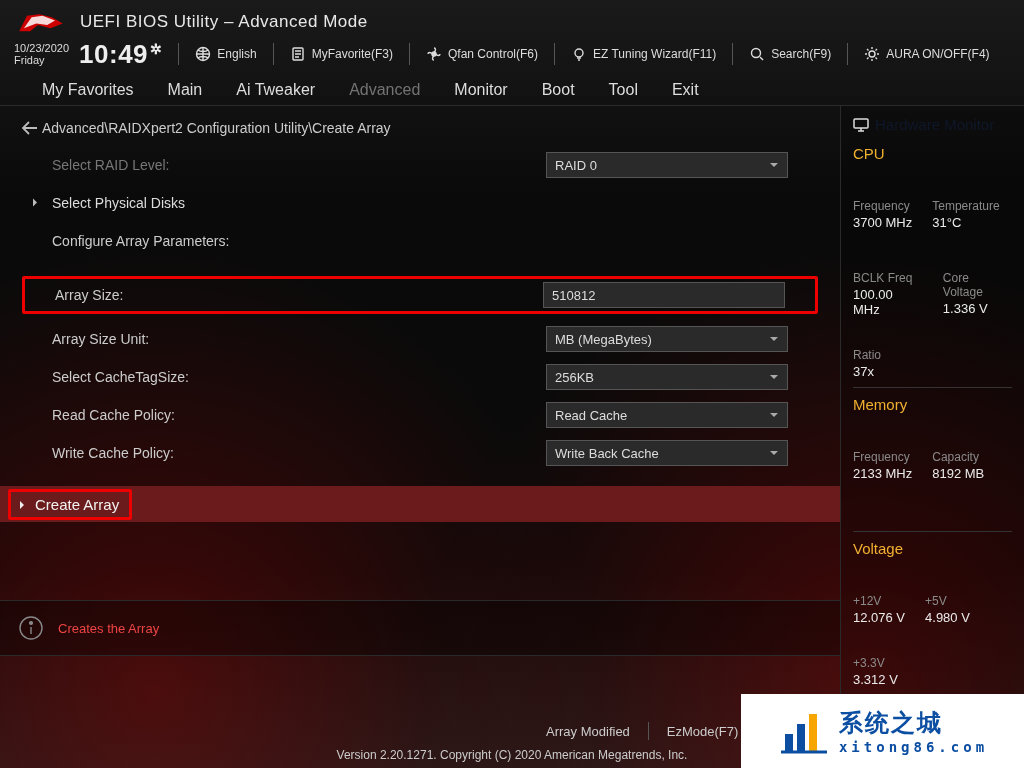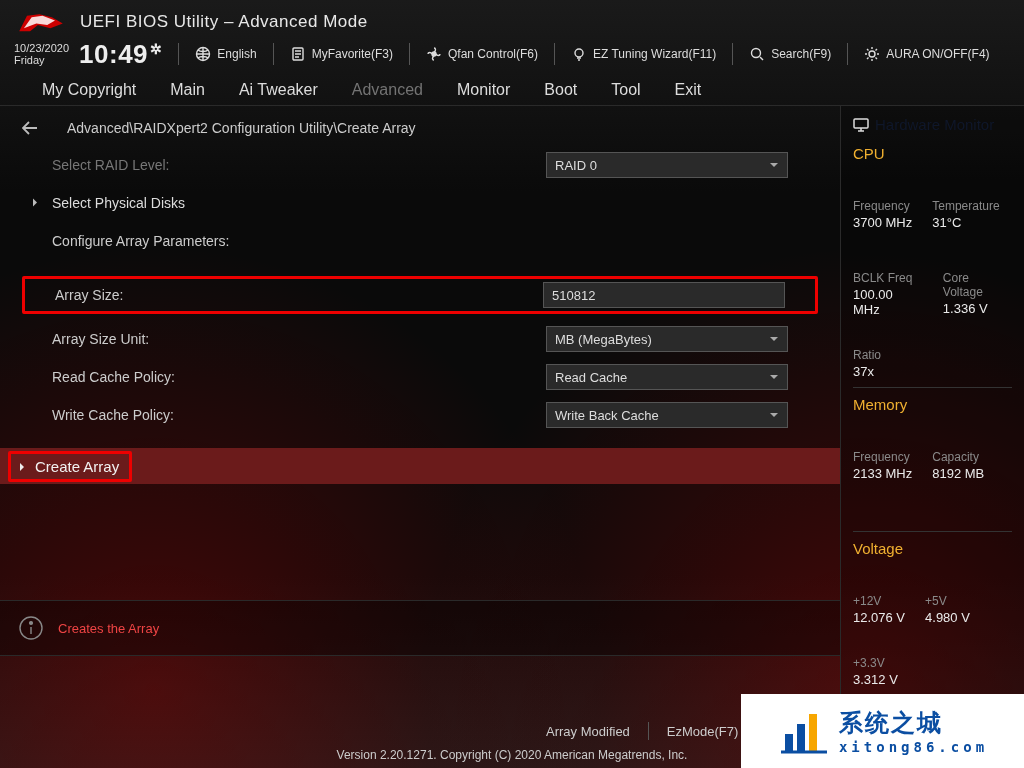--- a/index.html
+++ b/index.html
@@ -66,21 +66,21 @@
   .main { flex: 1 1 auto; padding: 0; position: relative; }
   .sidebar {
     width: 184px; flex: 0 0 184px;
     border-left: 1px solid #2a2a2a;
     padding: 6px 12px 8px 12px;
     background: rgba(0,0,0,0.2);
   }
 
   
   .crumb-row {
-    display: flex; align-items: center; gap: 29px;
+    display: flex; align-items: center; gap: 4px;
     padding: 14px 16px 6px 22px;
     font-size: 14px; color: #ccc;
   }
   .back-arrow {
     width: 16px; height: 14px; display:inline-block;
   }
   .back-arrow svg { width:16px; height:14px; stroke:#bbb; fill:#bbb; }
 
   .content { padding: 4px 22px 0 22px; }
   .row {
@@ -258,21 +258,21 @@
         <svg viewBox="0 0 16 16">
           <circle cx="8" cy="8" r="3"></circle>
           <path d="M8 1v2M8 13v2M1 8h2M13 8h2M3 3l1.5 1.5M11.5 11.5L13 13M13 3l-1.5 1.5M4.5 11.5L3 13"></path>
         </svg>
       </span>
     <span>AURA ON/OFF(F4)</span>
   </div>
 </div>
 
 <div class="tabs">
-  <div class="tab">My Copyright</div>
+  <div class="tab">My Favorites</div>
   <div class="tab">Main</div>
   <div class="tab">Ai Tweaker</div>
   <div class="tab active">Advanced</div>
   <div class="tab">Monitor</div>
   <div class="tab">Boot</div>
   <div class="tab">Tool</div>
   <div class="tab">Exit</div>
 </div>
 
 <div class="layout">
@@ -319,20 +319,29 @@
       <div class="row">
         <span class="label">Array Size Unit:</span>
         <div class="dropdown">
           <span>MB (MegaBytes)</span>
           <span class="dd-arrow"><svg viewBox="0 0 10 10">
                 <path d="M1 3l4 4 4-4z"></path>
               </svg></span>
         </div>
       </div>
 
+      <div class="row">
+        <span class="label">Select CacheTagSize:</span>
+        <div class="dropdown">
+          <span>256KB</span>
+          <span class="dd-arrow"><svg viewBox="0 0 10 10">
+                <path d="M1 3l4 4 4-4z"></path>
+              </svg></span>
+        </div>
+      </div>
 
       <div class="row">
         <span class="label">Read Cache Policy:</span>
         <div class="dropdown">
           <span>Read Cache</span>
           <span class="dd-arrow"><svg viewBox="0 0 10 10">
                 <path d="M1 3l4 4 4-4z"></path>
               </svg></span>
         </div>
       </div>

